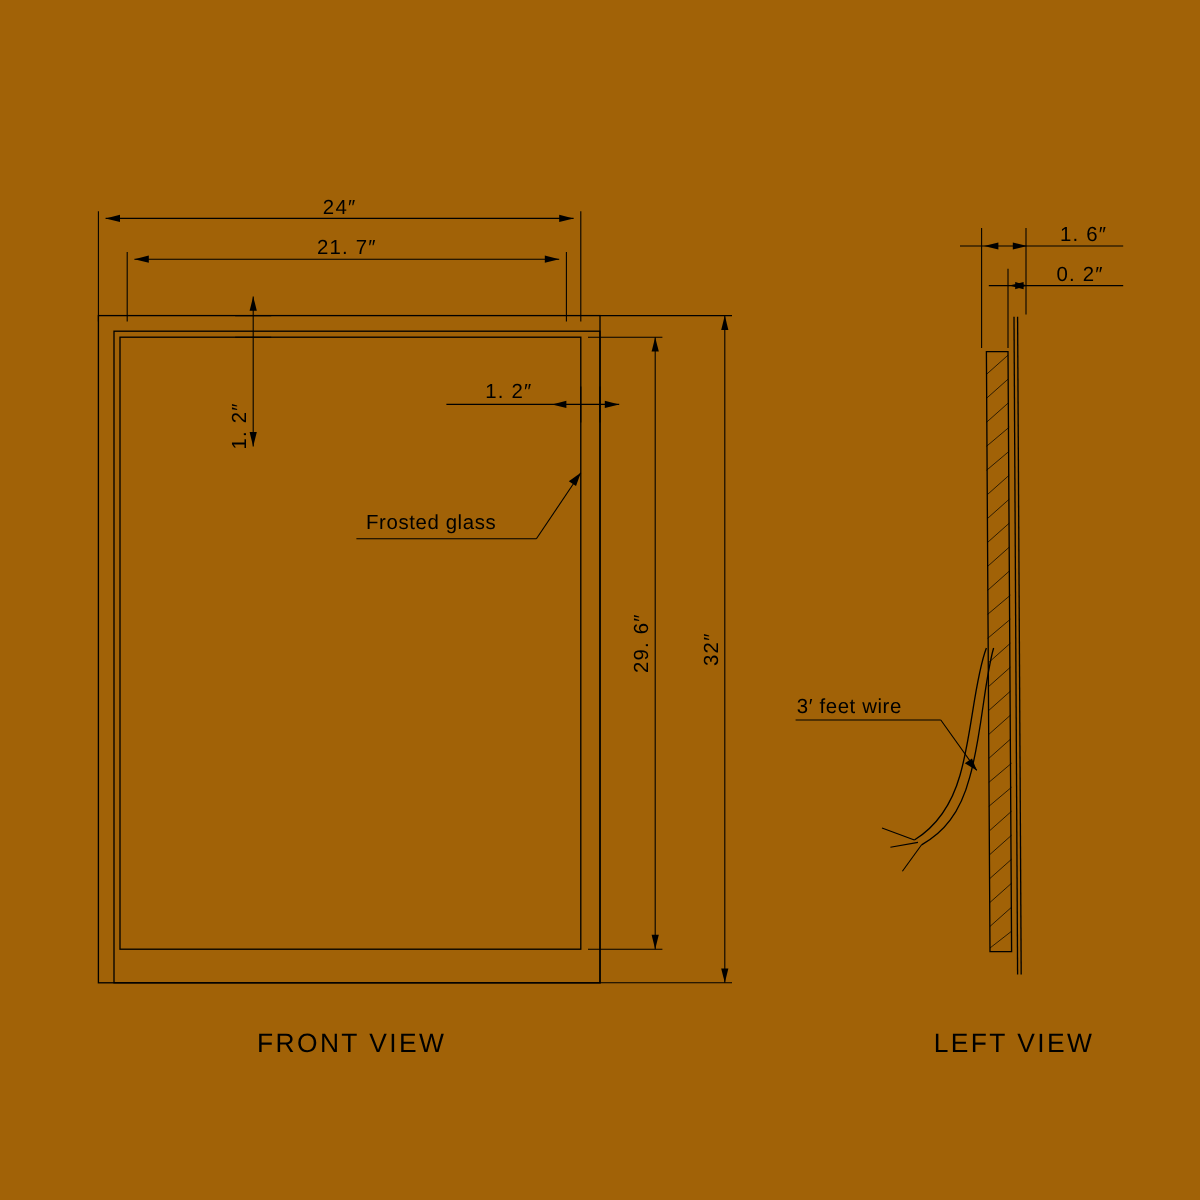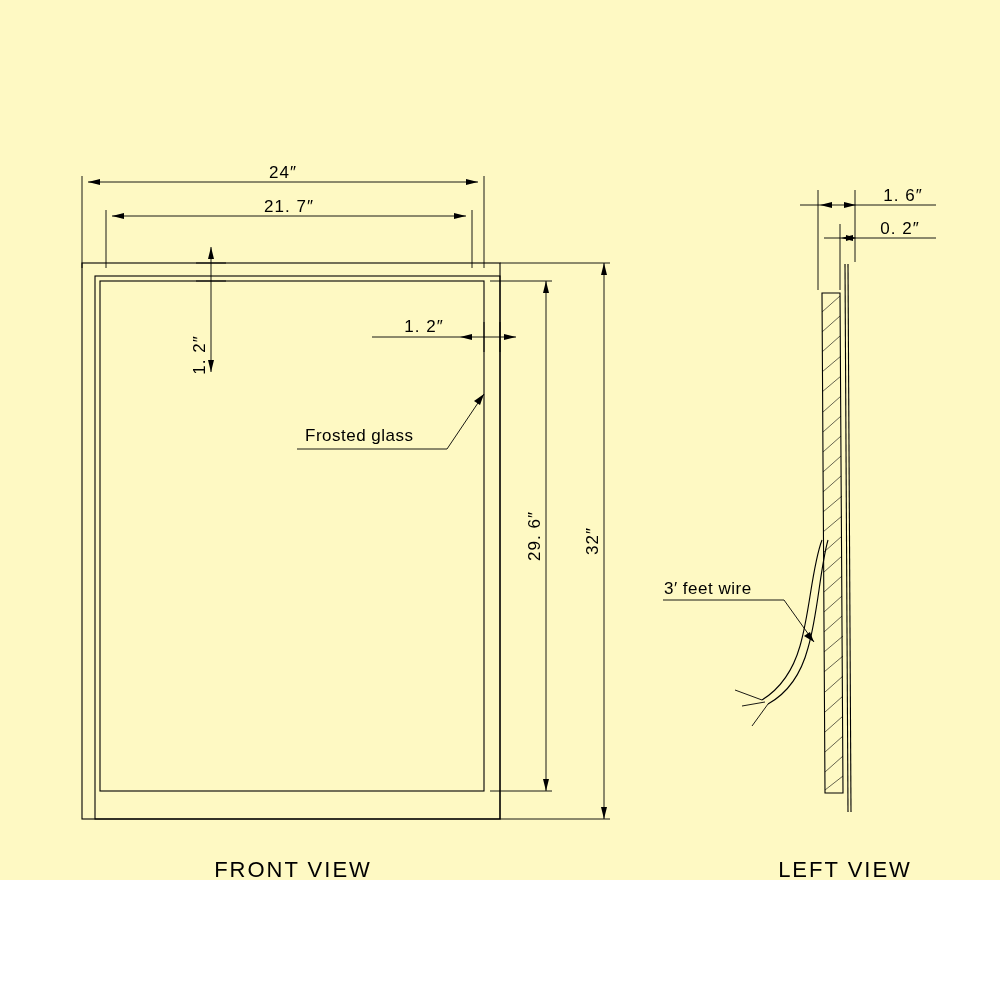--- a/index.html
+++ b/index.html
@@ -3,22 +3,22 @@
 <meta charset="utf-8">
 <style>
   html, body {
     margin: 0;
     padding: 0;
     background: #ffffff;
   }
   #stage {
     position: relative;
     width: 1000px;
-    height: 880px;
-    background: #fef9c3;
+    height: 1000px;
+    background: #a16207;
     font-family: "Liberation Sans", sans-serif;
     overflow: hidden;
   }
   svg.dwg {
     position: absolute;
     left: 0;
     top: 0;
     width: 1000px;
     height: 1000px;
   }

